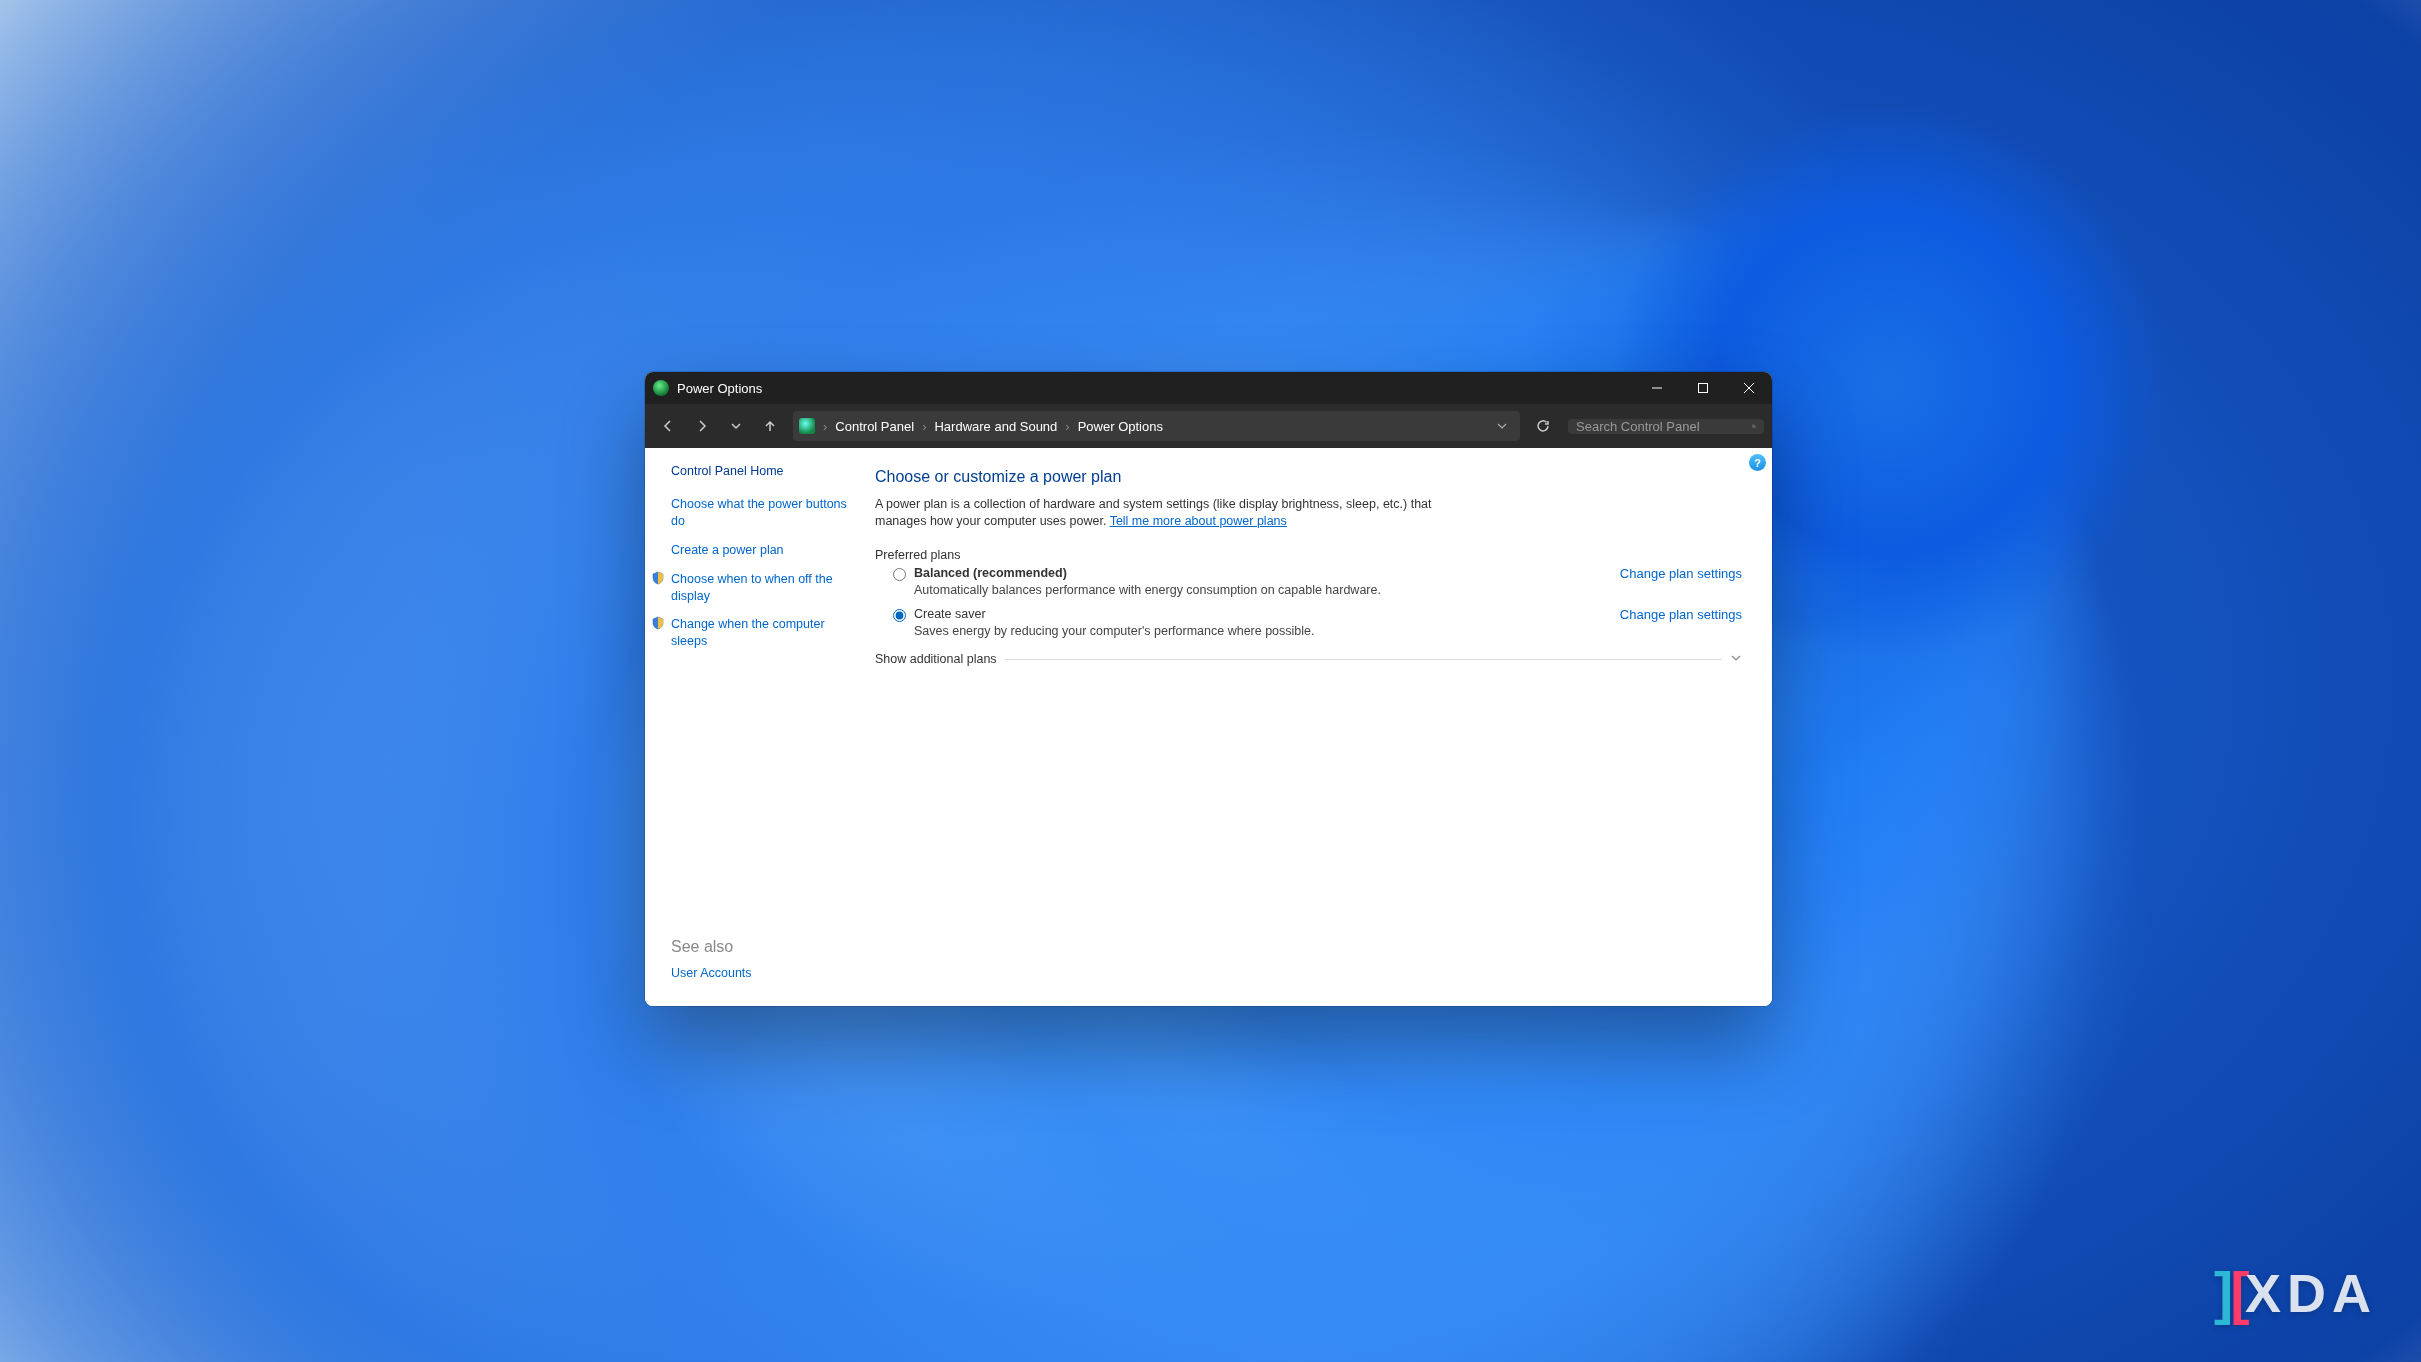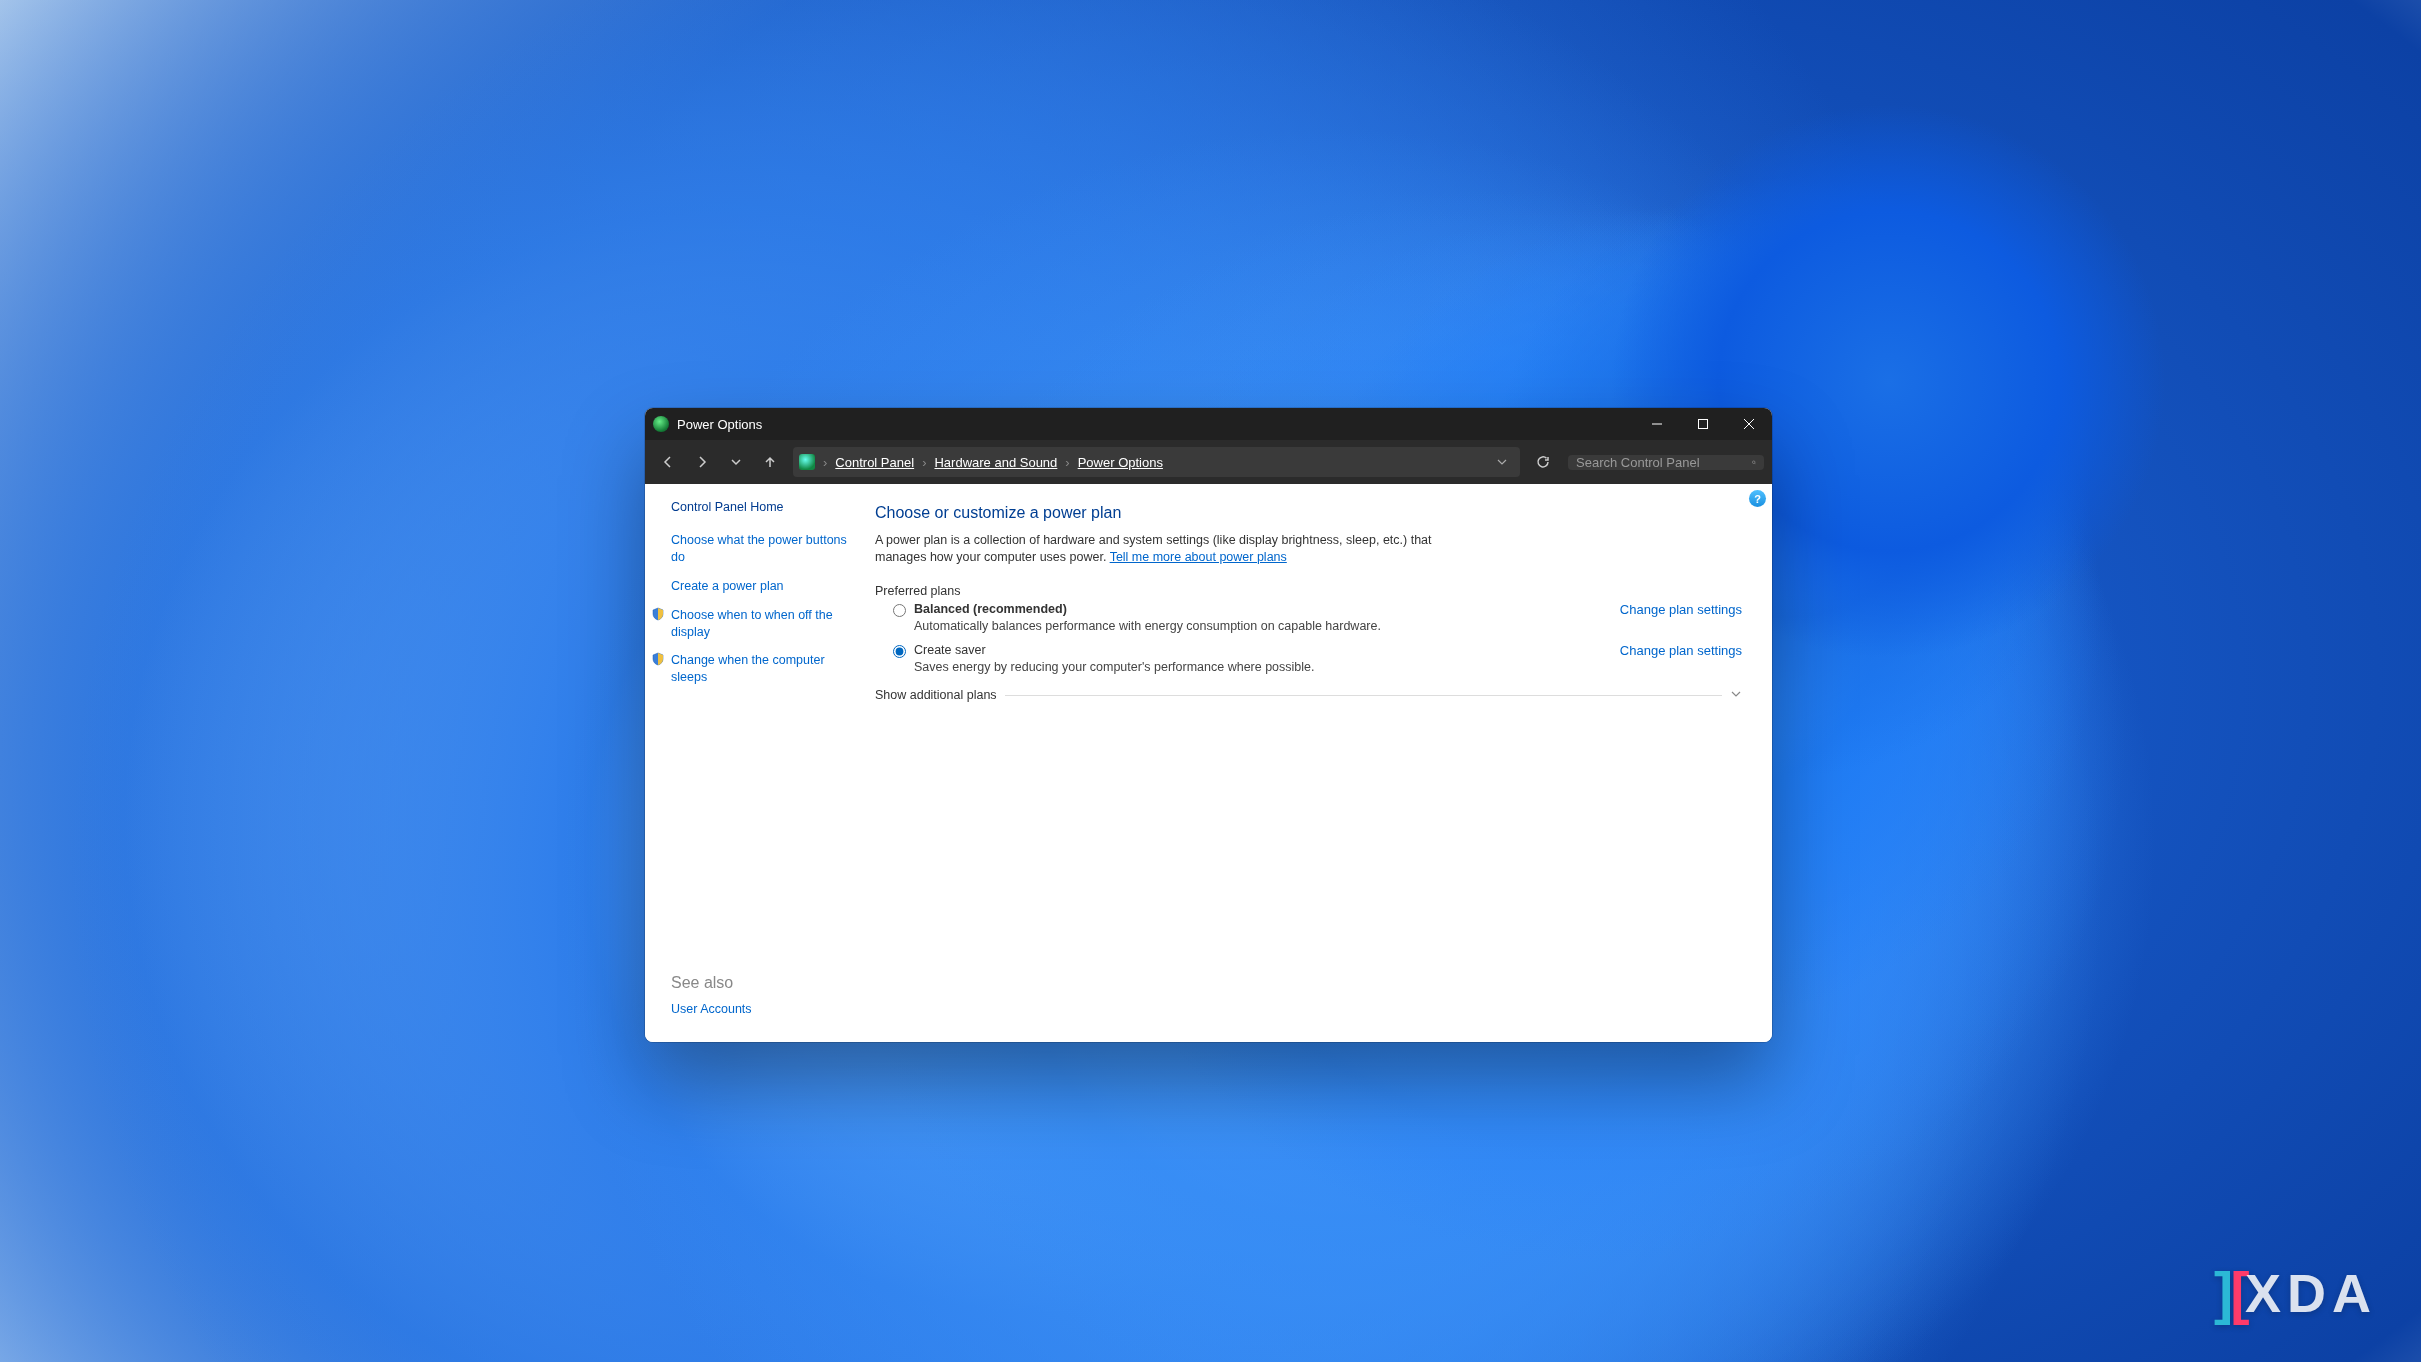--- a/index.html
+++ b/index.html
@@ -22,21 +22,21 @@
         radial-gradient(circle at 66% 54%, #4aa2ff 0%, #2b84f8 12%, transparent 30%),
         radial-gradient(circle at 62% 62%, #58abff 0%, #358bf5 16%, transparent 38%),
         radial-gradient(circle at 55% 66%, #64b0ff 0%, #3a8ff5 20%, transparent 48%),
         radial-gradient(circle at 43% 63%, #6fb4ff 0%, #2d7deb 28%, transparent 60%),
         radial-gradient(circle at 30% 60%, #7eb9fa 0%, #2f78e0 32%, transparent 70%),
         radial-gradient(ellipse 1800px 1400px at 65% 50%, #1c64d8 0%, #0c41a5 65%, #d8e6ef 100%);
     }
     .window {
       position: absolute;
       left: 645px;
-      top: 408px;
+      top: 372px;
       width: 1127px;
       height: 634px;
       background: #fff;
       border-radius: 8px;
       box-shadow: 0 40px 80px rgba(0,0,0,0.35), 0 0 0 1px rgba(0,0,0,0.15);
       overflow: hidden;
       display: flex;
       flex-direction: column;
     }
     .titlebar {
@@ -100,21 +100,20 @@
       width: 16px; height: 16px; border-radius: 3px;
       background: radial-gradient(circle at 40% 35%, #6fe 0%, #184 70%);
       margin-right: 4px;
       flex-shrink: 0;
     }
     .crumb {
       color: #fff;
       padding: 0 4px;
       cursor: pointer;
       white-space: nowrap;
-      text-decoration: underline;
     }
     .crumb-sep { color: #888; padding: 0 2px; }
     .addr-dropdown {
       width: 24px; display: flex; align-items: center; justify-content: center; color: #aaa; cursor: pointer;
     }
     .refresh-btn {
       width: 30px; height: 30px;
       display: flex; align-items: center; justify-content: center;
       cursor: pointer;
       margin-left: 4px;

